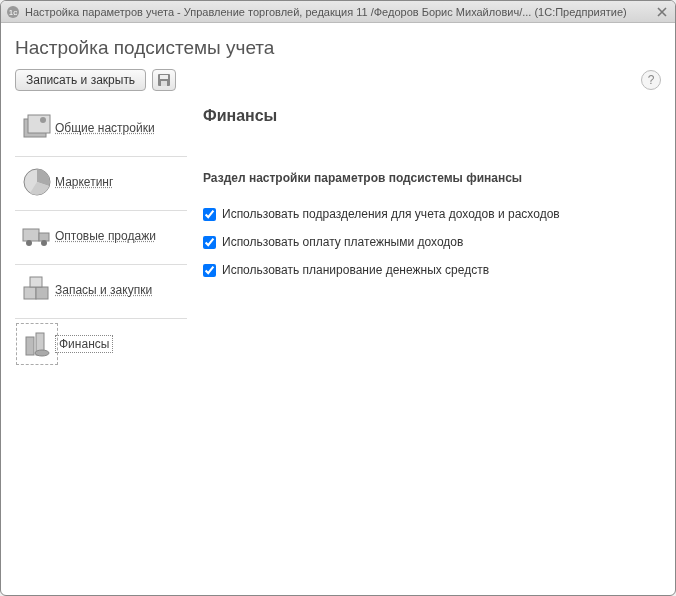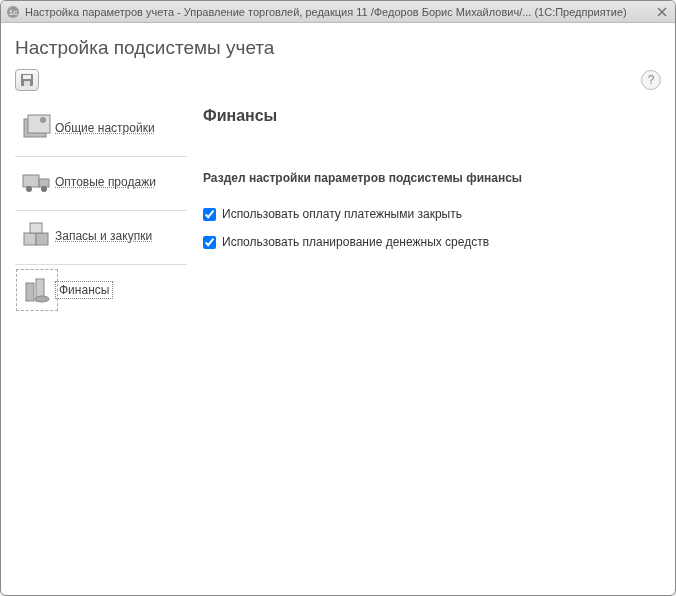--- a/index.html
+++ b/index.html
@@ -174,20 +174,21 @@
       <svg width="10" height="10" viewBox="0 0 10 10">
           <path d="M1 1 L9 9 M9 1 L1 9" stroke="#777" stroke-width="1.6"></path>
         </svg>
     </span>
   </div>
 
   <div class="content">
     <div class="page-title">Настройка подсистемы учета</div>
 
     <div class="toolbar">
+      <button class="btn">Записать и закрыть</button>
       <div class="btn-icon">
         <svg width="14" height="14" viewBox="0 0 14 14">
           <rect x="1" y="1" width="12" height="12" rx="1" fill="#888"></rect>
           <rect x="3" y="2" width="8" height="4" fill="#eee"></rect>
           <rect x="4" y="8" width="6" height="5" fill="#ddd"></rect>
         </svg>
       </div>
       <div class="spacer"></div>
       <div class="help-btn">
         <span>?</span>
@@ -202,20 +203,30 @@
           <span class="side-icon">
             <svg width="34" height="34" viewBox="0 0 34 34">
                 <rect x="4" y="8" width="22" height="18" fill="#bbb" stroke="#888"></rect>
                 <rect x="8" y="4" width="22" height="18" fill="#ddd" stroke="#888"></rect>
                 <circle cx="23" cy="9" r="3" fill="#999"></circle>
               </svg>
           </span>
           <span class="side-label">Общие настройки</span>
         </div>
 
+        <div class="side-item">
+          <span class="side-icon">
+            <svg width="34" height="34" viewBox="0 0 34 34">
+                <circle cx="17" cy="17" r="13" fill="#ddd" stroke="#888"></circle>
+                <path d="M17 17 L17 4 A13 13 0 0 1 29 21 Z" fill="#aaa"></path>
+                <path d="M17 17 L29 21 A13 13 0 0 1 10 28 Z" fill="#ccc"></path>
+              </svg>
+          </span>
+          <span class="side-label">Маркетинг</span>
+        </div>
 
         <div class="side-item">
           <span class="side-icon">
             <svg width="34" height="34" viewBox="0 0 34 34">
                 <rect x="3" y="10" width="16" height="12" fill="#ccc" stroke="#888"></rect>
                 <rect x="19" y="14" width="10" height="8" fill="#bbb" stroke="#888"></rect>
                 <circle cx="9" cy="24" r="3" fill="#777"></circle>
                 <circle cx="24" cy="24" r="3" fill="#777"></circle>
               </svg>
           </span>
@@ -246,21 +257,25 @@
         </div>
 
       </div>
 
       <div class="main">
         <div class="section-title">Финансы</div>
         <div class="section-sub">Раздел настройки параметров подсистемы финансы</div>
 
         <label class="check-row">
           <input type="checkbox" checked="" style="">
-          <span>Использовать оплату платежными закрыть</span>
+          <span>Использовать подразделения для учета доходов и расходов</span>
+        </label>
+        <label class="check-row">
+          <input type="checkbox" checked="" style="">
+          <span>Использовать оплату платежными доходов</span>
         </label>
         <label class="check-row">
           <input type="checkbox" checked="" style="">
           <span>Использовать планирование денежных средств</span>
         </label>
       </div>
 
     </div>
   </div>
 </div>

